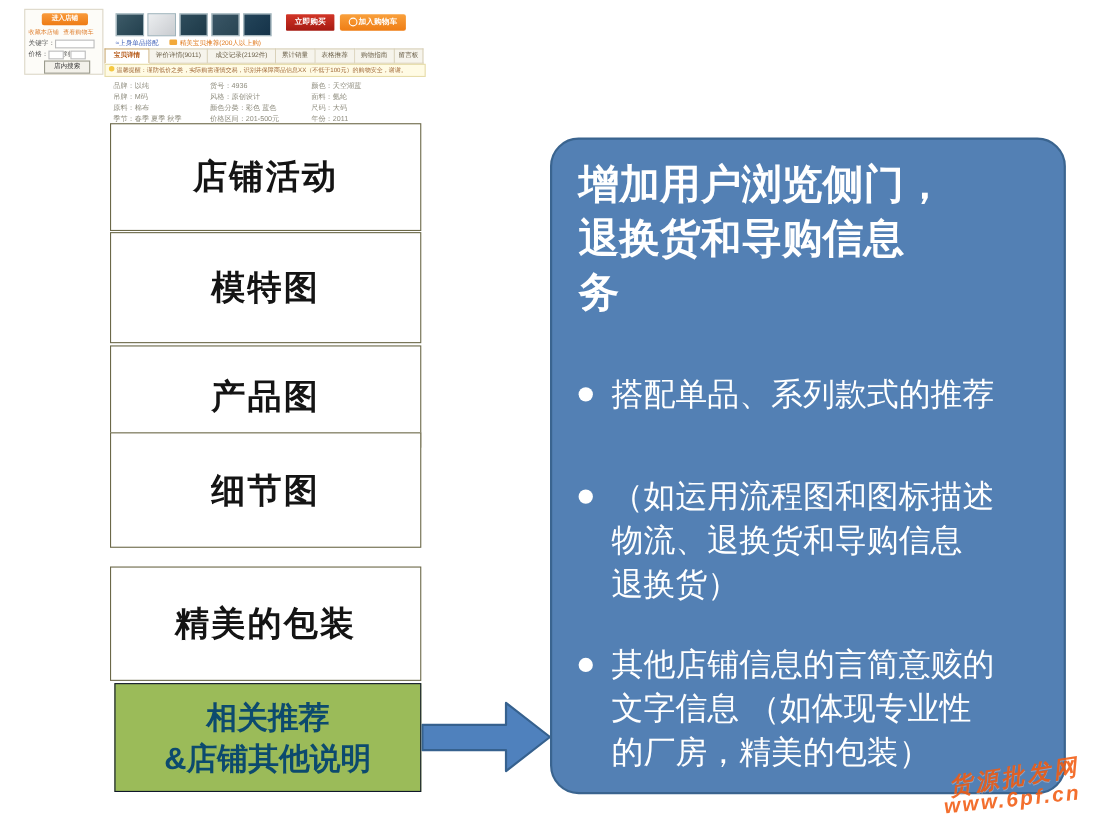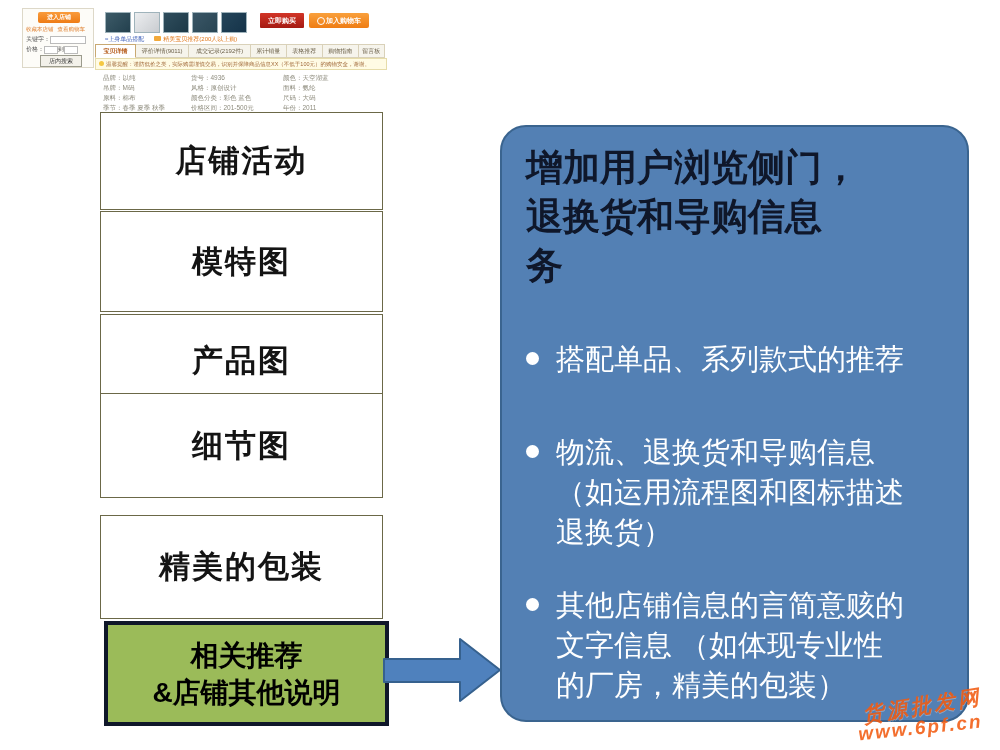--- a/index.html
+++ b/index.html
@@ -45,32 +45,32 @@
           font-size:5.5px;color:#a06838;line-height:10px;padding:0 3px;white-space:nowrap;overflow:hidden;}
   .notice .ico{display:inline-block;width:5px;height:5px;border-radius:50%;background:#f5c842;margin-right:2px;}
   .attr-row{position:absolute;left:8px;width:282px;font-size:6.5px;color:#8f8d7f;white-space:nowrap;}
   .attr-row span{display:inline-block;overflow:hidden;}
   .attr-c1{width:88px;} .attr-c2{width:92px;} .attr-c3{width:95px;}
 
   
   .flow-box{left:100px;width:281px;background:#fff;border:1px solid #6b6848;
             display:flex;align-items:center;justify-content:center;
             font-size:31px;font-weight:600;color:#141414;letter-spacing:2px;}
-  .green-box{left:104px;top:621px;width:277px;height:97px;background:#9bbb59;border:4px solid #0f172a;
+  .green-box{left:104px;top:621px;width:277px;height:97px;background:#9bbb59;border:1px solid #0f172a;
              display:flex;flex-direction:column;align-items:center;justify-content:center;
-             font-size:28px;font-weight:600;color:#000000;line-height:37px;}
+             font-size:28px;font-weight:600;color:#0c4a6e;line-height:37px;}
 
   
   .arrow-svg{left:383px;top:637px;}
 
   
   .panel{left:500px;top:125px;width:465px;height:593px;background:#5380b4;
          border:2px solid #3a648f;border-radius:26px;}
   .panel-title{position:absolute;left:24px;top:16px;font-size:37px;font-weight:700;
-               color:#0f172a;line-height:49px;white-space:nowrap;}
+               color:#ffffff;line-height:49px;white-space:nowrap;}
   .bullet{position:absolute;left:24px;display:flex;}
   .bullet .bdot{flex:none;width:13px;height:13px;border-radius:50%;background:#fff;margin:13px 17px 0 0;}
   .bullet .blines{font-size:29px;color:#fff;line-height:40px;white-space:nowrap;}
 
   
   .wm{color:#f25c12;font-weight:700;font-style:italic;opacity:.88;white-space:nowrap;
       text-shadow:0 1px 0 rgba(255,255,255,.35);}
   .wm1{left:862px;top:692px;font-size:21px;letter-spacing:3px;transform:rotate(-9deg);}
   .wm2{left:858px;top:717px;font-size:19px;letter-spacing:2px;transform:rotate(-6deg);}
 </style>
@@ -162,22 +162,22 @@
     <div class="bullet" style="top:212px;">
       <span class="bdot"></span>
       <div class="blines">
         <div>搭配单品、系列款式的推荐</div>
       </div>
     </div>
 
     <div class="bullet" style="top:305px;">
       <span class="bdot"></span>
       <div class="blines">
+        <div>（如运用流程图和图标描述</div>
         <div>物流、退换货和导购信息</div>
-        <div>（如运用流程图和图标描述</div>
         <div>退换货）</div>
       </div>
     </div>
 
     <div class="bullet" style="top:458px;">
       <span class="bdot"></span>
       <div class="blines">
         <div>其他店铺信息的言简意赅的</div>
         <div>文字信息 （如体现专业性</div>
         <div>的厂房，精美的包装）</div>

